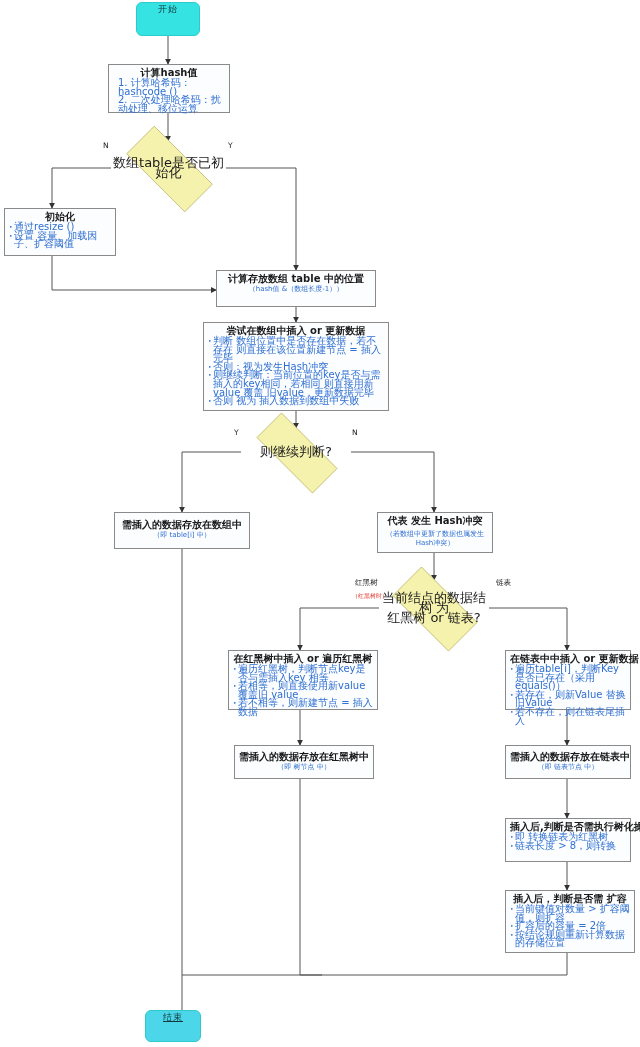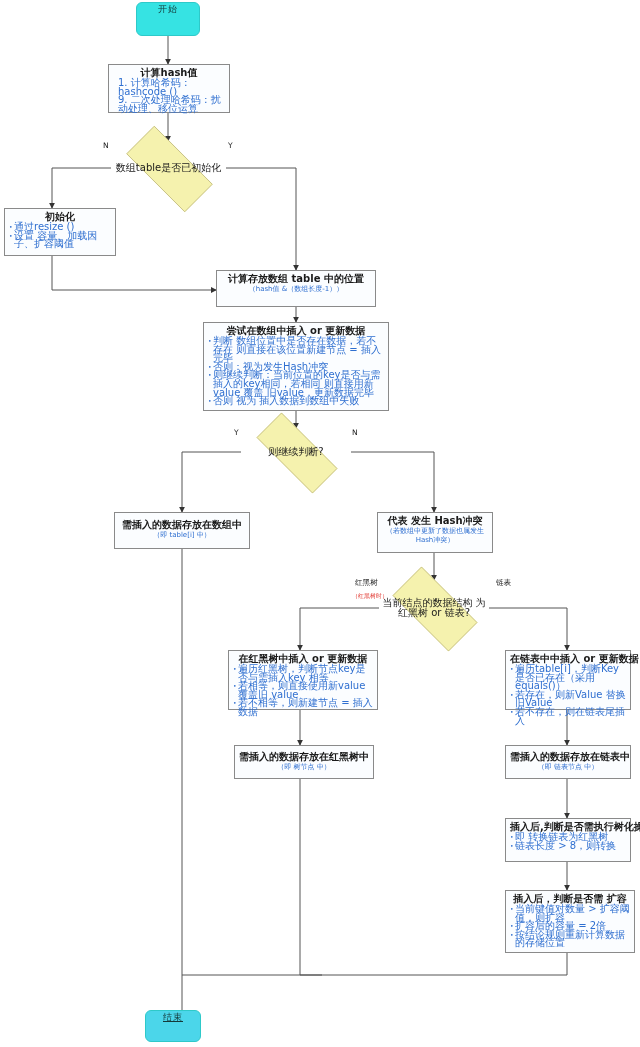--- a/index.html
+++ b/index.html
@@ -48,21 +48,21 @@
   
   .dec{position:absolute;}
   .dec .dia{
     position:absolute;left:0;top:0;width:100%;height:100%;
     background:#f5f2ae;border:1px solid #b9b37a;
     transform:rotate(45deg) scale(.707);
   }
   .dec .txt{
     position:absolute;left:0;top:0;width:100%;height:100%;
     display:flex;flex-direction:column;align-items:center;justify-content:center;
-    font-size:10px;color:#1a1a1a;line-height:10px;text-align:center;
+    font-size:13px;color:#1a1a1a;line-height:10px;text-align:center;
   }
   .lbl{
     position:absolute;font-size:7.6px;color:#1a1a1a;white-space:nowrap;
   }
   .lbl.red{color:#e0342c;font-size:6px;}
 </style>
 </head>
 <body>
 
 <div id="canvas">
@@ -119,21 +119,21 @@
   </svg>
 
   <div class="node term start" style="left:136px;top:2px;width:64px;height:34px;">
     <span>开始</span>
   </div>
 
   <div class="node proc" style="left:108px;top:64px;width:122px;height:49px;">
     <div class="title">计算hash值</div>
     <ul>
       <li class="nob">1. 计算哈希码：hashcode ()</li>
-      <li class="nob">9. 二次处理哈希码：扰动处理、移位运算</li>
+      <li class="nob">2. 二次处理哈希码：扰动处理、移位运算</li>
     </ul>
   </div>
 
   <div class="dec" style="left:111px;top:141px;width:115px;height:54px;">
     <div class="dia"></div>
     <div class="txt">
       <span>数组table是否已初始化</span>
     </div>
   </div>
   <div class="lbl" style="left:103px;top:141px;">N</div>
@@ -169,38 +169,38 @@
     </div>
   </div>
   <div class="lbl" style="left:234px;top:428px;">Y</div>
   <div class="lbl" style="left:352px;top:428px;">N</div>
 
   <div class="node proc" style="left:114px;top:512px;width:136px;height:37px;display:flex;flex-direction:column;justify-content:center;">
     <div class="title">需插入的数据存放在数组中</div>
     <div class="sub">（即 table[i] 中）</div>
   </div>
 
-  <div class="node proc" style="left:377px;top:512px;width:116px;height:41px;display:flex;flex-direction:column;justify-content:flex-start;">
+  <div class="node proc" style="left:377px;top:512px;width:116px;height:41px;display:flex;flex-direction:column;justify-content:space-between;">
     <div class="title">代表 发生 Hash冲突</div>
     <div class="sub" style="line-height:9px;">（若数组中更新了数据也属发生 Hash冲突）</div>
   </div>
 
   <div class="dec" style="left:379px;top:580px;width:110px;height:56px;">
     <div class="dia"></div>
     <div class="txt">
       <span>当前结点的数据结构 为</span>
       <span>红黑树 or 链表?</span>
     </div>
   </div>
   <div class="lbl" style="left:355px;top:578px;">红黑树</div>
   <div class="lbl red" style="left:352px;top:592px;">（红黑树时）</div>
   <div class="lbl" style="left:496px;top:578px;">链表</div>
 
   <div class="node proc" style="left:228px;top:650px;width:150px;height:60px;">
-    <div class="title">在红黑树中插入 or 更新数据</div>
+    <div class="title">在红黑树中插入 or 遍历红黑树</div>
     <ul>
       <li>遍历红黑树，判断节点key是否与需插入key 相等</li>
       <li>若相等，则直接使用新value覆盖旧 value</li>
       <li>若不相等，则新建节点 = 插入数据</li>
     </ul>
   </div>
 
   <div class="node proc" style="left:234px;top:745px;width:140px;height:34px;display:flex;flex-direction:column;justify-content:center;">
     <div class="title">需插入的数据存放在红黑树中</div>
     <div class="sub">（即 树节点 中）</div>

